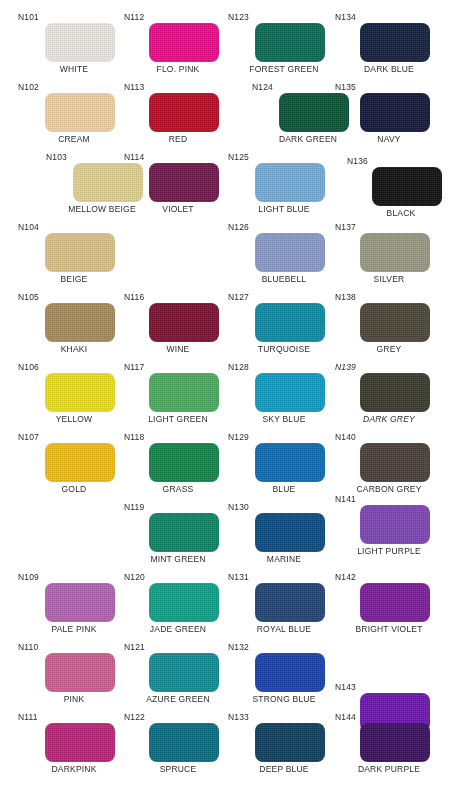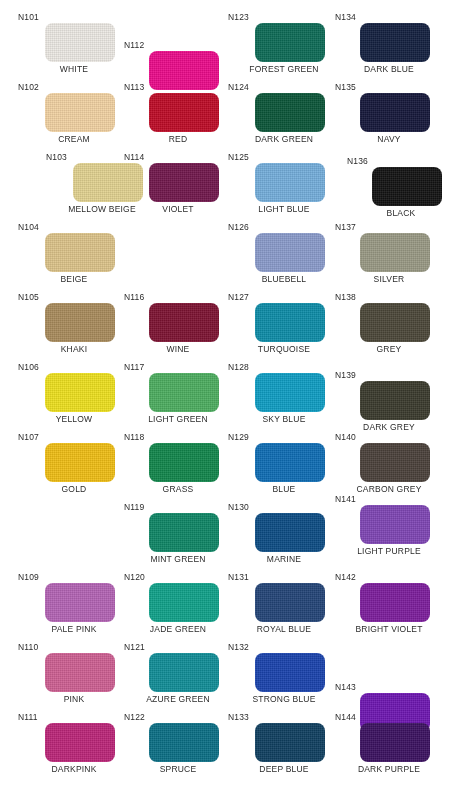--- a/index.html
+++ b/index.html
@@ -123,21 +123,21 @@
         <div class="swatch-chip" style="background-color: rgb(206, 95, 146);"></div>
         <div class="swatch-name">PINK</div>
       </div>
       <div class="swatch-cell" style="top: 712px;">
         <div class="swatch-code">N111</div>
         <div class="swatch-chip" style="background-color: rgb(188, 37, 120);"></div>
         <div class="swatch-name">DARKPINK</div>
       </div>
     </div>
   <div class="column col-1">
-      <div class="swatch-cell" style="top: 12px; margin-top: 28px;">
+      <div class="swatch-cell" style="top: 12px;">
         <div class="swatch-code">N112</div>
         <div class="swatch-chip" style="background-color: rgb(235, 11, 138);"></div>
         <div class="swatch-name">FLO. PINK</div>
       </div>
       <div class="swatch-cell" style="top: 82px;">
         <div class="swatch-code">N113</div>
         <div class="swatch-chip" style="background-color: rgb(190, 11, 38);"></div>
         <div class="swatch-name">RED</div>
       </div>
       <div class="swatch-cell" style="top: 152px;">
@@ -180,21 +180,21 @@
         <div class="swatch-chip" style="background-color: rgb(11, 111, 133);"></div>
         <div class="swatch-name">SPRUCE</div>
       </div>
     </div>
   <div class="column col-2">
       <div class="swatch-cell" style="top: 12px;">
         <div class="swatch-code">N123</div>
         <div class="swatch-chip" style="background-color: rgb(13, 107, 86);"></div>
         <div class="swatch-name">FOREST GREEN</div>
       </div>
-      <div class="swatch-cell" style="top: 82px;">
+      <div class="swatch-cell" style="top: 82px; margin-left: 24px;">
         <div class="swatch-code">N124</div>
         <div class="swatch-chip" style="background-color: rgb(11, 85, 56);"></div>
         <div class="swatch-name">DARK GREEN</div>
       </div>
       <div class="swatch-cell" style="top: 152px;">
         <div class="swatch-code">N125</div>
         <div class="swatch-chip" style="background-color: rgb(116, 174, 219);"></div>
         <div class="swatch-name">LIGHT BLUE</div>
       </div>
       <div class="swatch-cell" style="top: 222px;">
@@ -257,21 +257,21 @@
       <div class="swatch-cell" style="top: 222px;">
         <div class="swatch-code">N137</div>
         <div class="swatch-chip" style="background-color: rgb(153, 153, 132);"></div>
         <div class="swatch-name">SILVER</div>
       </div>
       <div class="swatch-cell" style="top: 292px;">
         <div class="swatch-code">N138</div>
         <div class="swatch-chip" style="background-color: rgb(75, 71, 56);"></div>
         <div class="swatch-name">GREY</div>
       </div>
-      <div class="swatch-cell" style="top: 370px;">
+      <div class="swatch-cell" style="top: 362px; font-style: italic;">
         <div class="swatch-code">N139</div>
         <div class="swatch-chip" style="background-color: rgb(58, 58, 44);"></div>
         <div class="swatch-name">DARK GREY</div>
       </div>
       <div class="swatch-cell" style="top: 432px;">
         <div class="swatch-code">N140</div>
         <div class="swatch-chip" style="background-color: rgb(74, 64, 58);"></div>
         <div class="swatch-name">CARBON GREY</div>
       </div>
       <div class="swatch-cell" style="top: 494px;">

